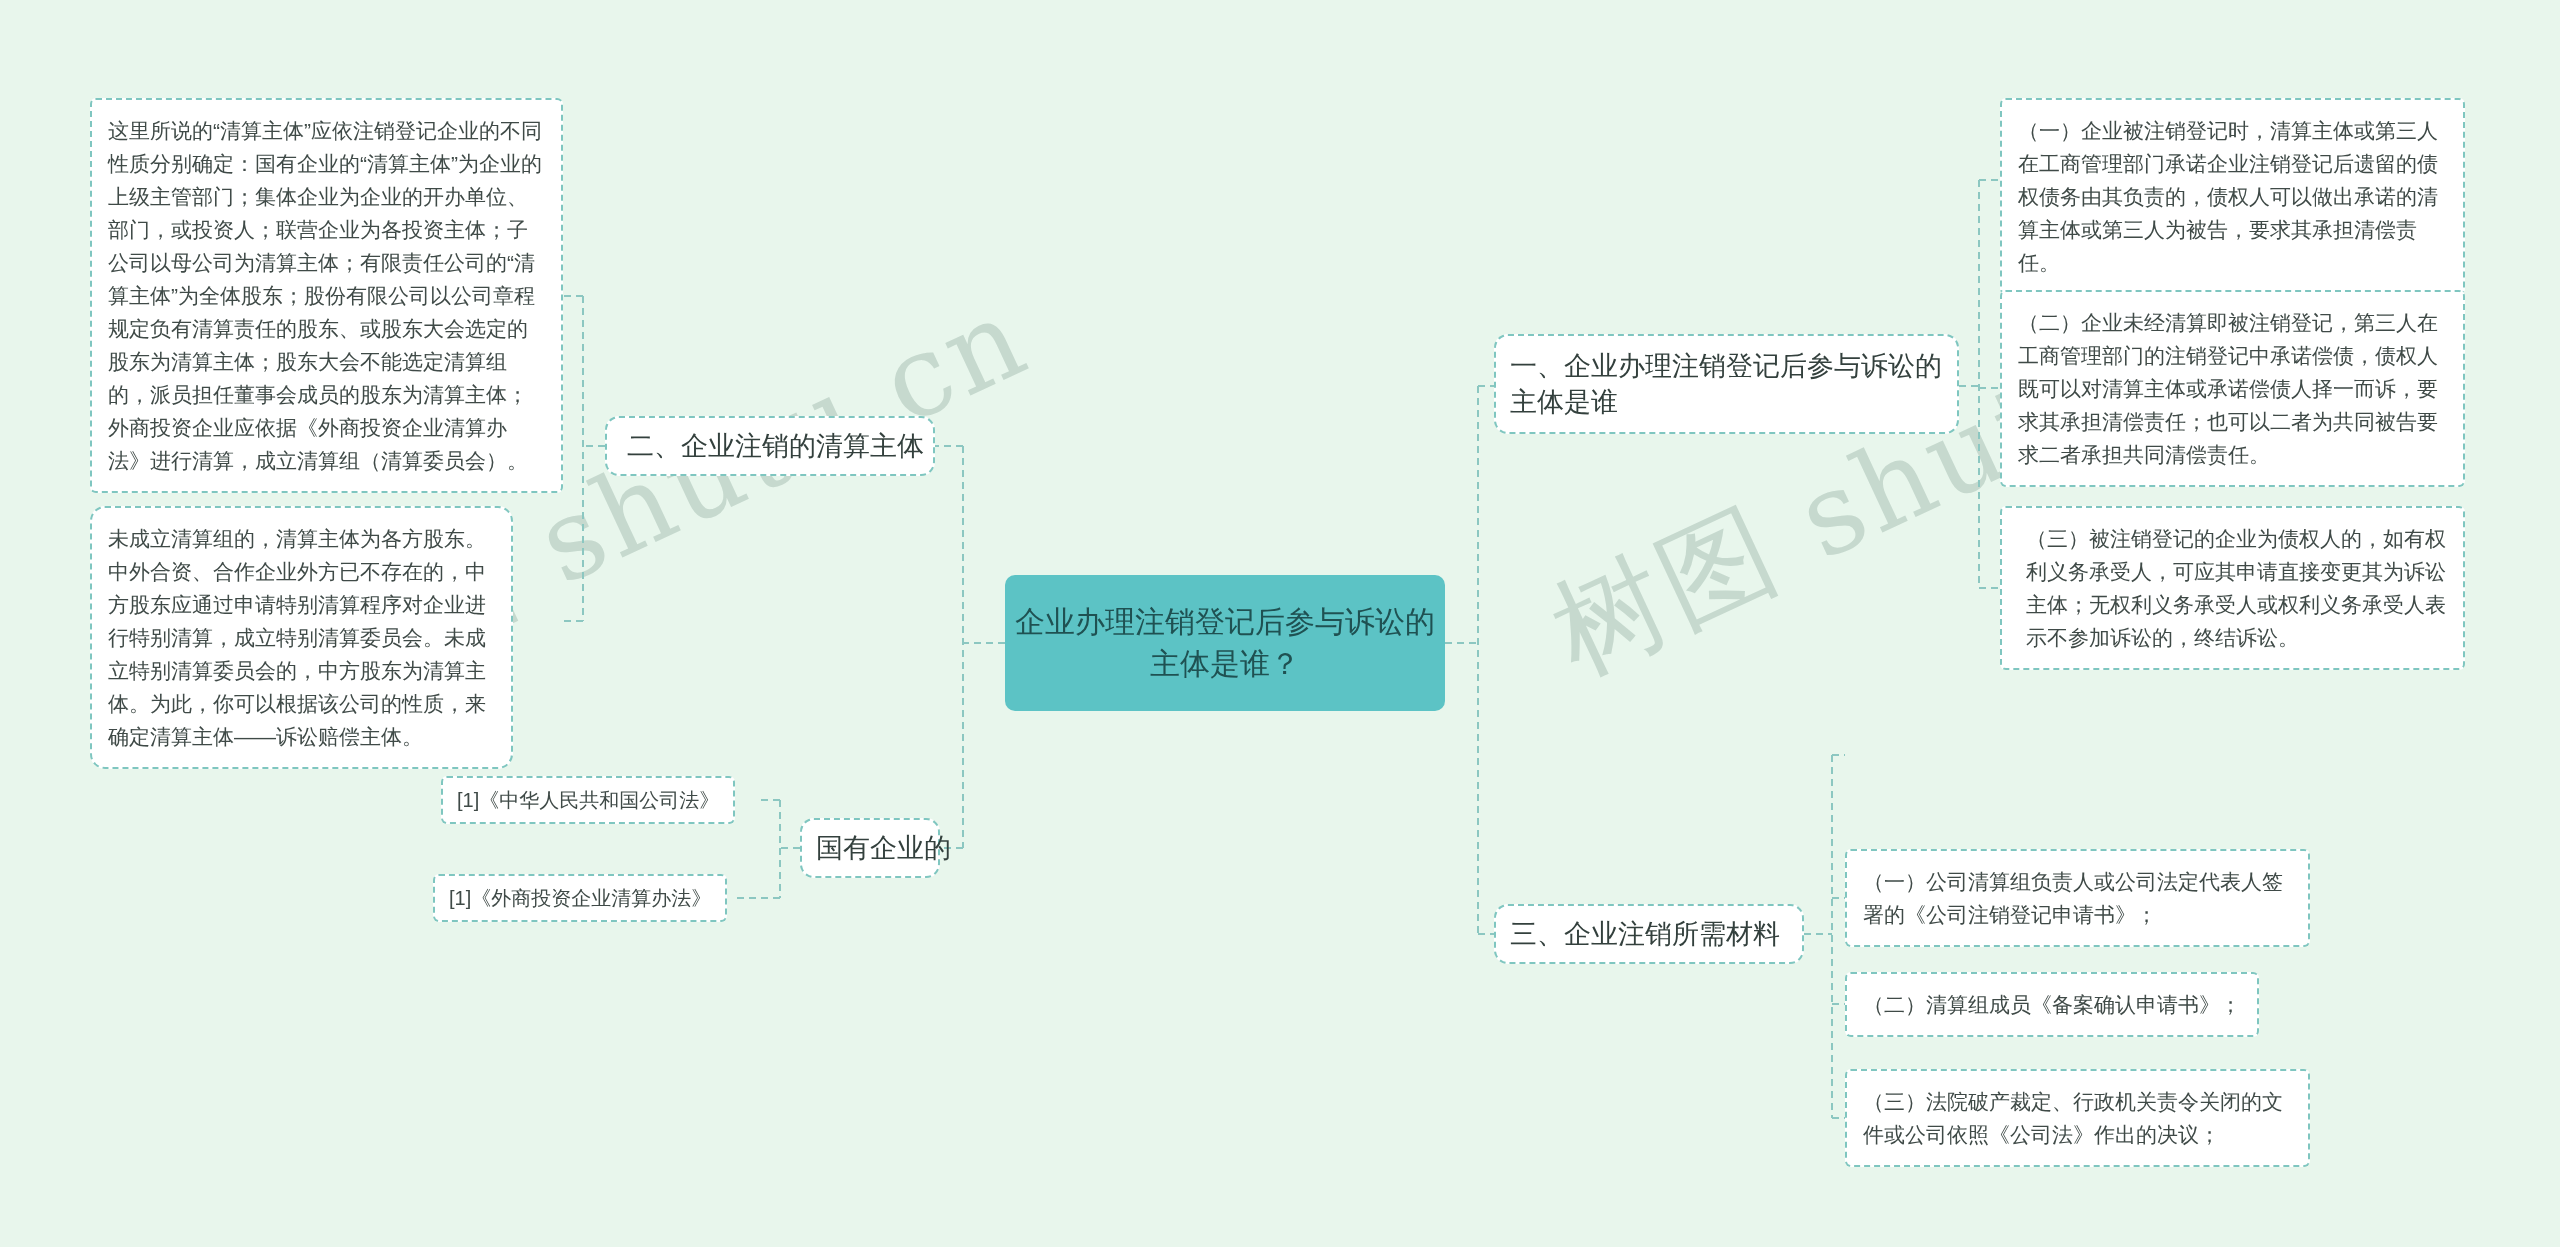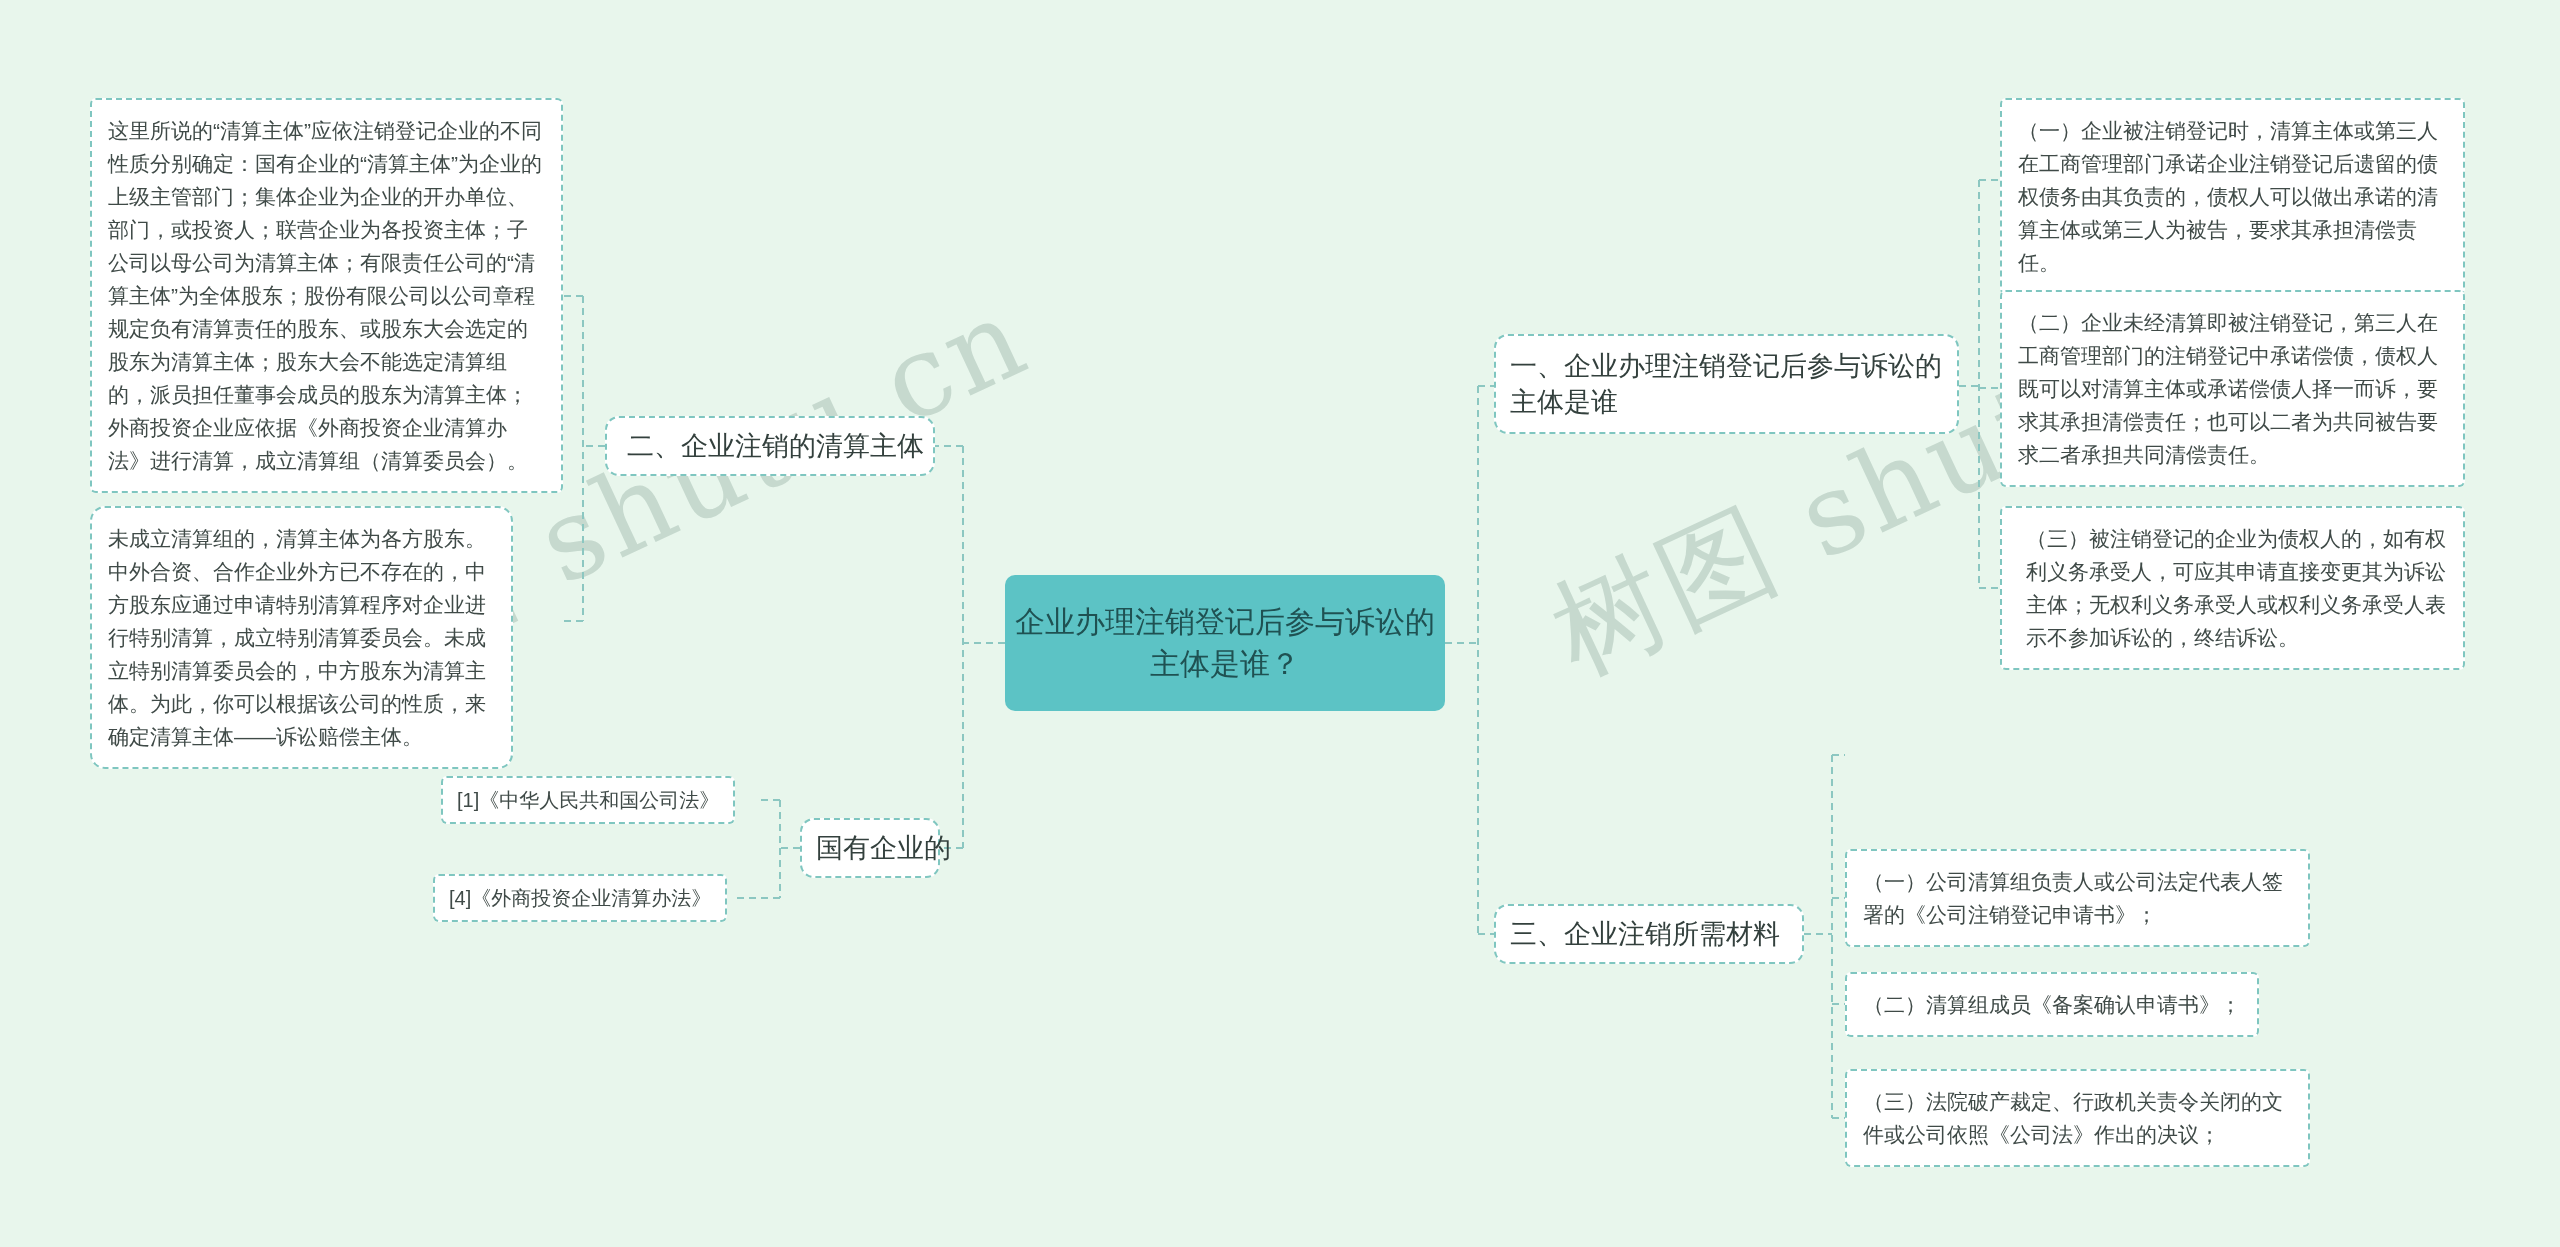--- a/index.html
+++ b/index.html
@@ -43,21 +43,21 @@
   </svg>
 
   <div class="central" style="left:1005px; top:575px; width:440px;">企业办理注销登记后参与诉讼的主体是谁？</div>
 
   <div class="topic" style="left:605px; top:416px; width:330px;padding-left:20px;">二、企业注销的清算主体</div>
   <div class="box" style="left:90px; top:98px; width:473px;">这里所说的“清算主体”应依注销登记企业的不同性质分别确定：国有企业的“清算主体”为企业的上级主管部门；集体企业为企业的开办单位、部门，或投资人；联营企业为各投资主体；子公司以母公司为清算主体；有限责任公司的“清算主体”为全体股东；股份有限公司以公司章程规定负有清算责任的股东、或股东大会选定的股东为清算主体；股东大会不能选定清算组的，派员担任董事会成员的股东为清算主体；外商投资企业应依据《外商投资企业清算办法》进行清算，成立清算组（清算委员会）。</div>
   <div class="box" style="left:90px; top:506px; width:423px;border-radius:15px;">未成立清算组的，清算主体为各方股东。中外合资、合作企业外方已不存在的，中方股东应通过申请特别清算程序对企业进行特别清算，成立特别清算委员会。未成立特别清算委员会的，中方股东为清算主体。为此，你可以根据该公司的性质，来确定清算主体——诉讼赔偿主体。</div>
 
   <div class="topic" style="left:800px; top:818px; width:140px;">国有企业的</div>
   <div class="box nowrap" style="left:441px; top:776px; font-size:20px; line-height:24px; padding:10px 14px;">[1]《中华人民共和国公司法》</div>
-  <div class="box nowrap" style="left:433px; top:874px; font-size:20px; line-height:24px; padding:10px 14px;">[4]《外商投资企业清算办法》</div>
+  <div class="box nowrap" style="left:433px; top:874px; font-size:20px; line-height:24px; padding:10px 14px;">[1]《外商投资企业清算办法》</div>
 
   <div class="topic wrap" style="left:1494px; top:334px; width:465px;">一、企业办理注销登记后参与诉讼的主体是谁</div>
   <div class="box" style="left:2000px; top:98px; width:465px;">（一）企业被注销登记时，清算主体或第三人在工商管理部门承诺企业注销登记后遗留的债权债务由其负责的，债权人可以做出承诺的清算主体或第三人为被告，要求其承担清偿责任。</div>
   <div class="box" style="left:2000px; top:290px; width:465px;">（二）企业未经清算即被注销登记，第三人在工商管理部门的注销登记中承诺偿债，债权人既可以对清算主体或承诺偿债人择一而诉，要求其承担清偿责任；也可以二者为共同被告要求二者承担共同清偿责任。</div>
   <div class="box" style="left:2000px; top:506px; width:465px;padding-left:24px;">（三）被注销登记的企业为债权人的，如有权利义务承受人，可应其申请直接变更其为诉讼主体；无权利义务承受人或权利义务承受人表示不参加诉讼的，终结诉讼。</div>
 
   <div class="topic" style="left:1494px; top:904px; width:310px;">三、企业注销所需材料</div>
   <div class="box nowrap" style="left:1845px; top:972px;">（二）清算组成员《备案确认申请书》；</div>
   <div class="box" style="left:1845px; top:849px; width:465px;">（一）公司清算组负责人或公司法定代表人签署的《公司注销登记申请书》；</div>
   <div class="box" style="left:1845px; top:1069px; width:465px;">（三）法院破产裁定、行政机关责令关闭的文件或公司依照《公司法》作出的决议；</div>

